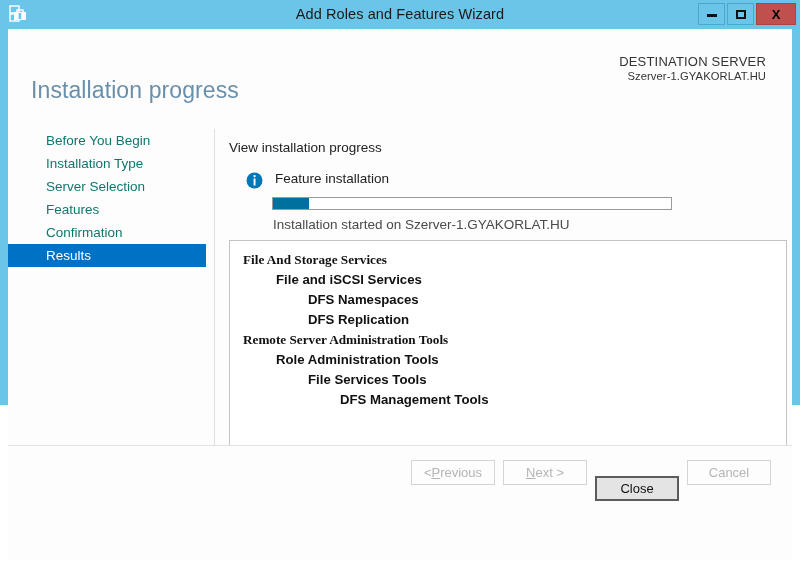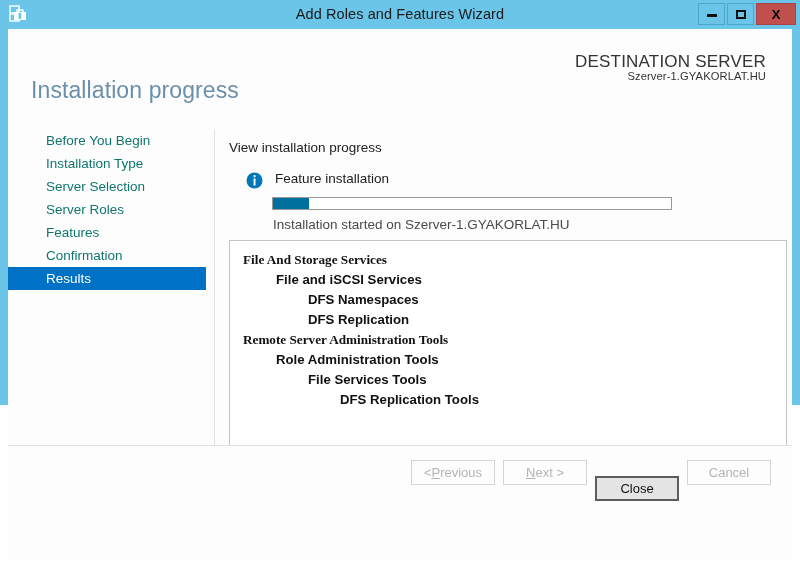--- a/index.html
+++ b/index.html
@@ -107,21 +107,21 @@
     letter-spacing: 0.1px;
     white-space: nowrap;
   }
   .dest-block {
     position: absolute;
     right: 26px; top: 25px;
     text-align: right;
     line-height: 15px;
   }
   .dest-label {
-    font-size: 17px;
+    font-size: 13px;
     color: #333333;
     letter-spacing: 0.2px;
   }
   .dest-server {
     font-size: 11.2px;
     color: #333333;
     letter-spacing: 0.1px;
   }
 
   
@@ -335,21 +335,20 @@
       <div class="dest-block">
         <div class="dest-label">DESTINATION SERVER</div>
         <div class="dest-server">Szerver-1.GYAKORLAT.HU</div>
       </div>
     </div>
 
     <div class="sidebar">
       <div class="sidebar-item">Before You Begin</div>
       <div class="sidebar-item">Installation Type</div>
       <div class="sidebar-item">Server Selection</div>
-      <div class="sidebar-item">Server Roles</div>
       <div class="sidebar-item">Features</div>
       <div class="sidebar-item">Confirmation</div>
       <div class="sidebar-item selected">Results</div>
     </div>
     <div class="sidebar-divider"></div>
 
     <div class="main">
 
       <div class="main-heading">View installation progress</div>
 
@@ -370,21 +369,21 @@
 
       <div class="tree-box">
         <div class="tree-inner">
           <div class="tree-item lvl0">File And Storage Services</div>
           <div class="tree-item lvl1">File and iSCSI Services</div>
           <div class="tree-item lvl2">DFS Namespaces</div>
           <div class="tree-item lvl2">DFS Replication</div>
           <div class="tree-item lvl0 gap-above">Remote Server Administration Tools</div>
           <div class="tree-item lvl1">Role Administration Tools</div>
           <div class="tree-item lvl2">File Services Tools</div>
-          <div class="tree-item lvl3">DFS Replication Tools</div>
+          <div class="tree-item lvl3">DFS Management Tools</div>
         </div>
       </div>
 
       <div class="notice">
         <span class="flag-icon">
           <svg width="26" height="26" viewBox="0 0 26 26">
             <path d="M3 2 L3 20 M3 2 L13 2 L13 9 L3 9" fill="none" stroke="#b0b0b0" stroke-width="1.8"></path>
             <rect x="8" y="11" width="12" height="11" fill="#9b9b9b"></rect>
             <text x="14" y="20" font-family="Liberation Sans, sans-serif" font-size="10" fill="#ffffff" text-anchor="middle">1</text>
           </svg>

